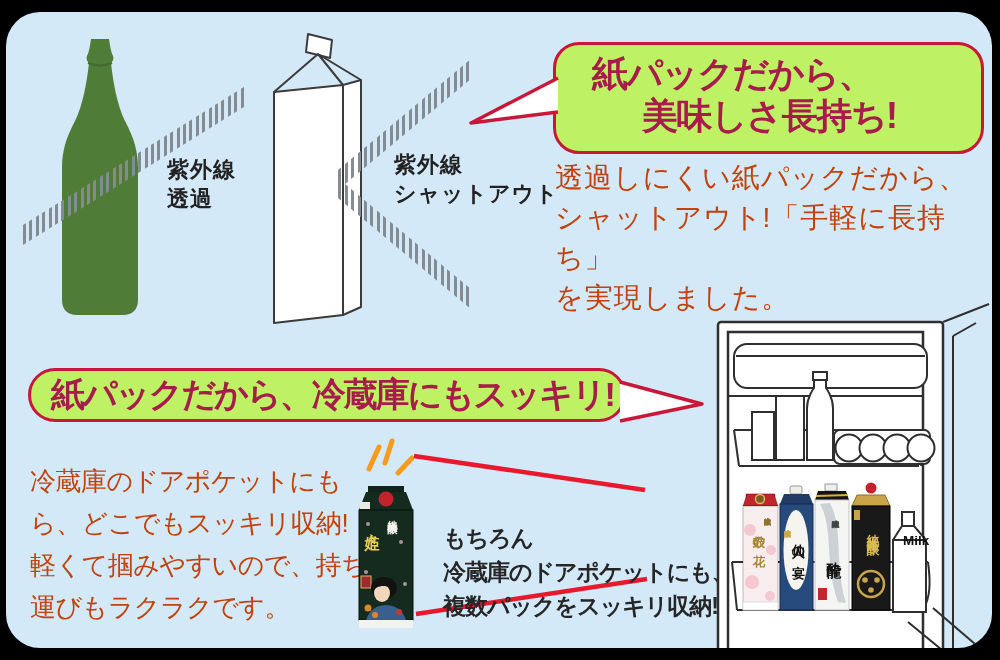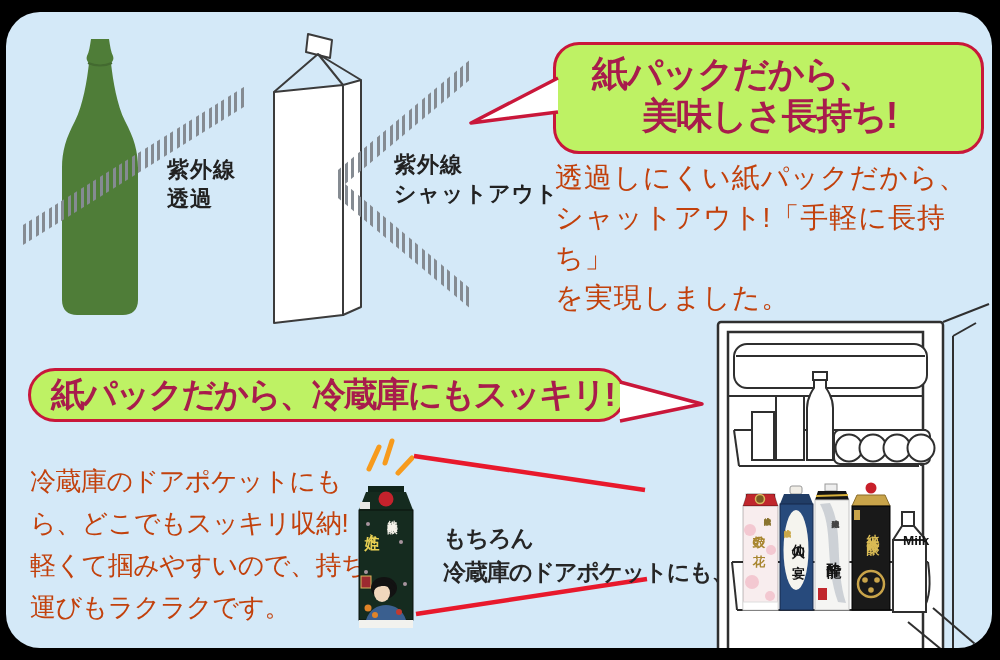--- a/index.html
+++ b/index.html
@@ -124,20 +124,21 @@
   </div>
 
   <svg class="abs" style="left:403px;top:436px;" width="242" height="172" viewBox="0 0 242 172" stroke="#e8192c" stroke-width="4.5">
     <line x1="5" y1="8" x2="236" y2="42"></line>
     <line x1="7" y1="166" x2="238" y2="131"></line>
   </svg>
 
   <div class="abs callout">
     <div>もちろん</div>
     <div>冷蔵庫のドアポケットにも、</div>
+    <div>複数パックをスッキリ収納!</div>
   </div>
 
   <svg class="abs" style="left:706px;top:286px;" width="286" height="350" viewBox="0 0 286 350">
     <g fill="#ffffff" stroke="#2f2f2f" stroke-width="2.5">
       <rect x="6" y="24" width="225" height="330" rx="3"></rect>
       <rect x="16" y="34" width="195" height="320"></rect>
     </g>
     <g fill="none" stroke="#2f2f2f" stroke-width="2">
       <line x1="241" y1="38" x2="241" y2="350"></line>
       <line x1="231" y1="24" x2="277" y2="6"></line>

